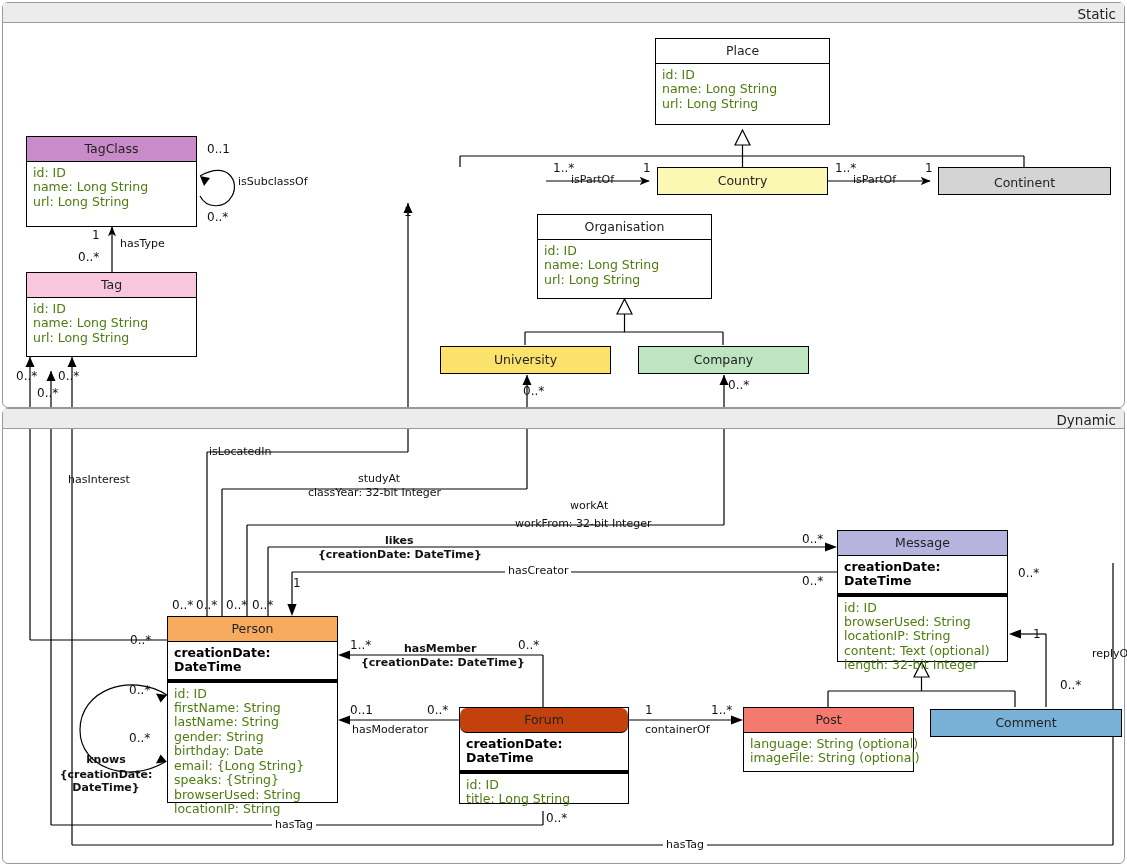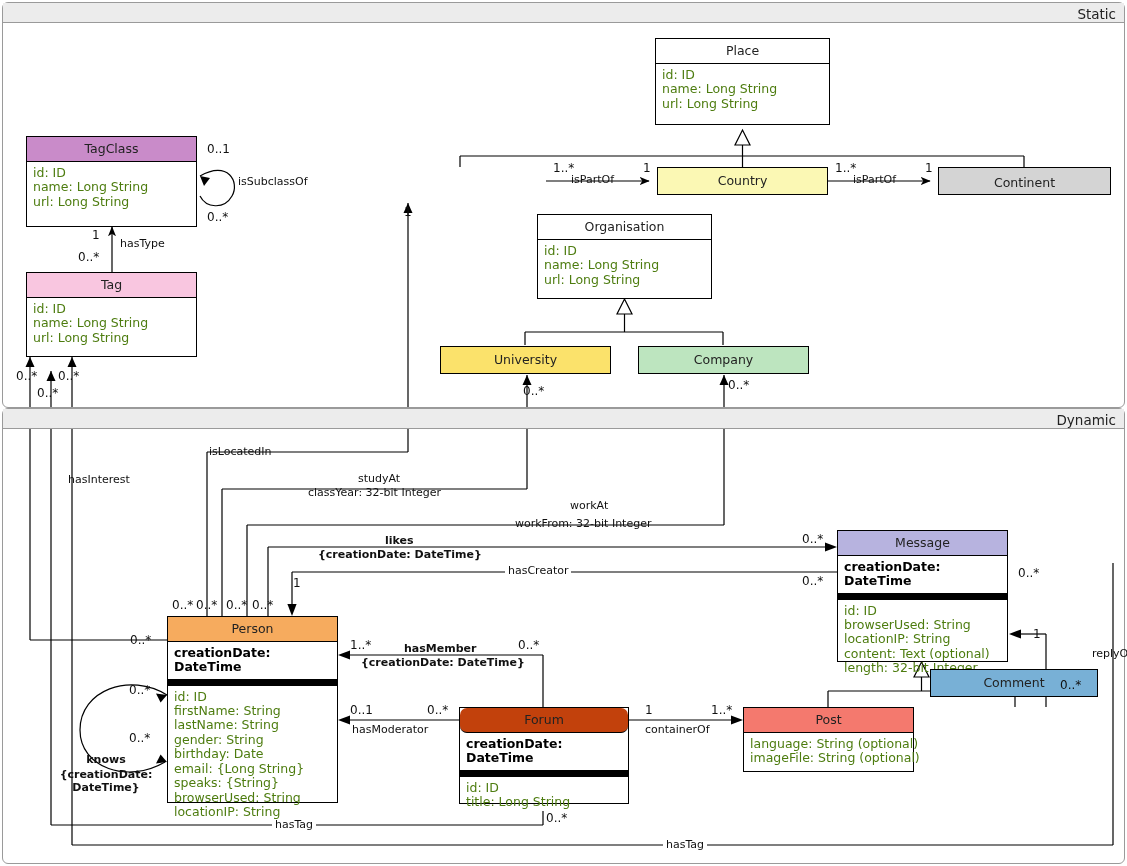--- a/index.html
+++ b/index.html
@@ -4,21 +4,21 @@
 <style>
   html,body{margin:0;padding:0;background:#ffffff;}
   body{font-family:"DejaVu Sans","Liberation Sans",sans-serif;}
   #stage{position:relative;width:1127px;height:866px;overflow:hidden;background:#fff;}
   #svgroot{position:absolute;left:0;top:0;width:1127px;height:866px;}
   
   .cls{position:absolute;box-sizing:border-box;border:1px solid #000;background:#fff;}
   .cls .hdr{box-sizing:border-box;text-align:center;font-size:12.5px;color:#222;
             padding:5px 2px 5px 2px;border-bottom:1px solid #000;line-height:1.1;}
   .cls .key{box-sizing:border-box;font-weight:bold;font-size:12.5px;color:#000;
-            padding:4px 6px;border-bottom:7px solid #000000;line-height:1.15;}
+            padding:4px 6px;border-bottom:4px solid #000000;line-height:1.15;}
   .cls .attrs{box-sizing:border-box;font-size:12.5px;color:#4d7c0f;padding:4px 6px 5px 6px;line-height:1.155;}
   .cls .attrs div{white-space:nowrap;}
   
   .frame{position:absolute;box-sizing:border-box;border:1px solid #9a9a9a;border-radius:6px;background:transparent;}
   .frameband{position:absolute;box-sizing:border-box;background:#ececec;border-bottom:1px solid #9a9a9a;
              text-align:right;font-size:13.5px;color:#222;padding:3px 8px 0 0;line-height:1.25;}
   
   .lbl{position:absolute;font-size:11px;color:#111;white-space:nowrap;line-height:1.18;}
   .lbl.b{font-weight:bold;}
   .lbl.c{text-align:center;}
@@ -226,21 +226,21 @@
   </div>
 
   <div class="cls" style="left:743px;top:707px;width:171px;height:65px;">
     <div class="hdr" style="background:#f4796e;">Post</div>
     <div class="attrs">
       <div>language: String (optional)</div>
       <div>imageFile: String (optional)</div>
     </div>
   </div>
 
-  <div class="cls" style="left:930px;top:669px;width:168px;height:28px;">
+  <div class="cls" style="left:930px;top:709px;width:192px;height:28px;">
     <div class="hdr" style="background:#78b0d6;border-bottom:none;height:100%;padding-top:6px;">Comment</div>
   </div>
 
   <div class="lbl" style="left:238px;top:176px;">isSubclassOf</div>
   <div class="lbl" style="left:120px;top:238px;">hasType</div>
   <div class="lbl" style="left:571px;top:174px;">isPartOf</div>
   <div class="lbl" style="left:853px;top:174px;">isPartOf</div>
   <div class="lbl" style="left:209px;top:446px;">isLocatedIn</div>
   <div class="lbl" style="left:358px;top:473px;">studyAt</div>
   <div class="lbl" style="left:308px;top:487px;">classYear: 32-bit Integer</div>

